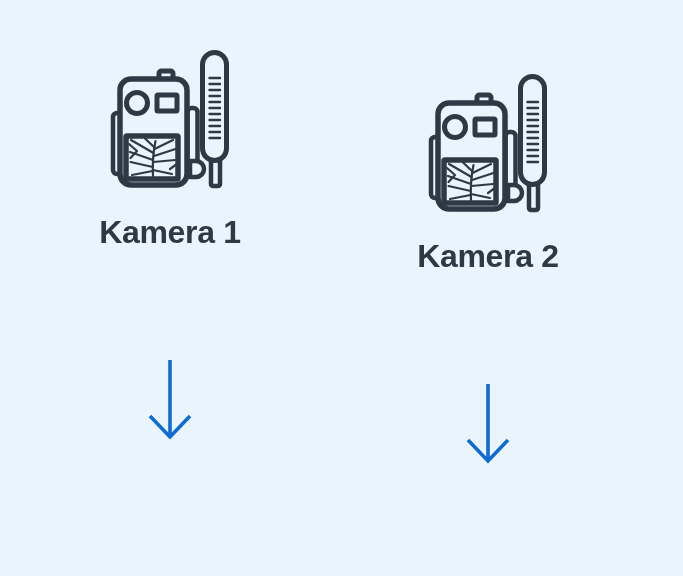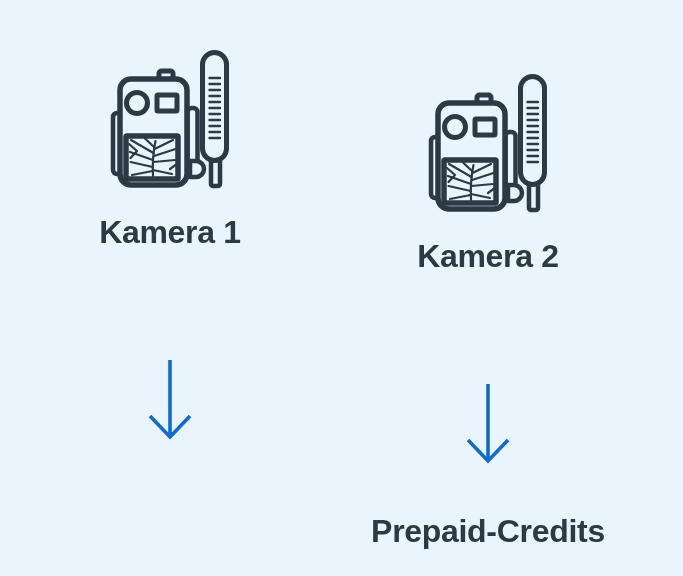--- a/index.html
+++ b/index.html
@@ -177,16 +177,15 @@
 
     <div class="cam-label">Kamera 2</div>
 
     <div class="arrow-wrap">
       <svg width="80" height="84" viewBox="0 0 80 84" fill="none" stroke="var(--arrow,#0e6bd1)" stroke-width="3.6">
         <line x1="40" y1="2" x2="40" y2="77"></line>
         <polyline points="20,58 40,79 60,58"></polyline>
       </svg>
     </div>
 
-    <div class="plan-label">Prepaid-Credits</div>
   </div>
 
 </div>
 
 </body></html>

